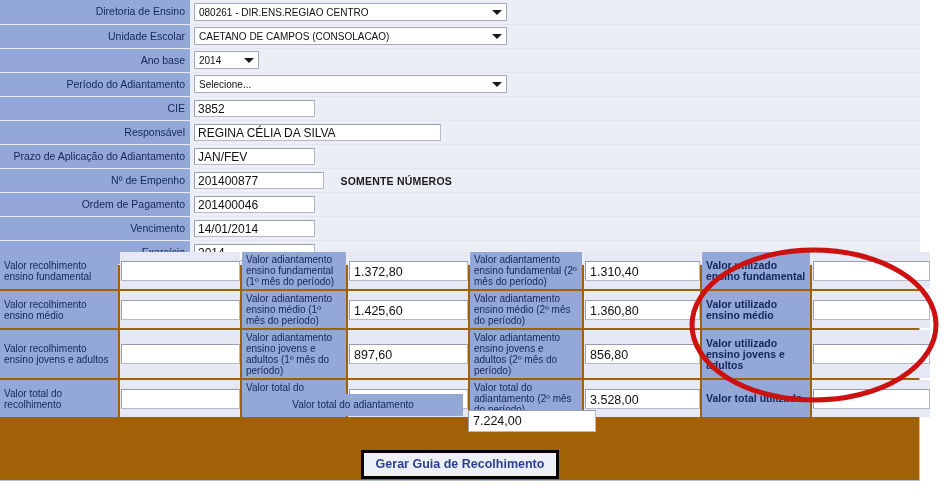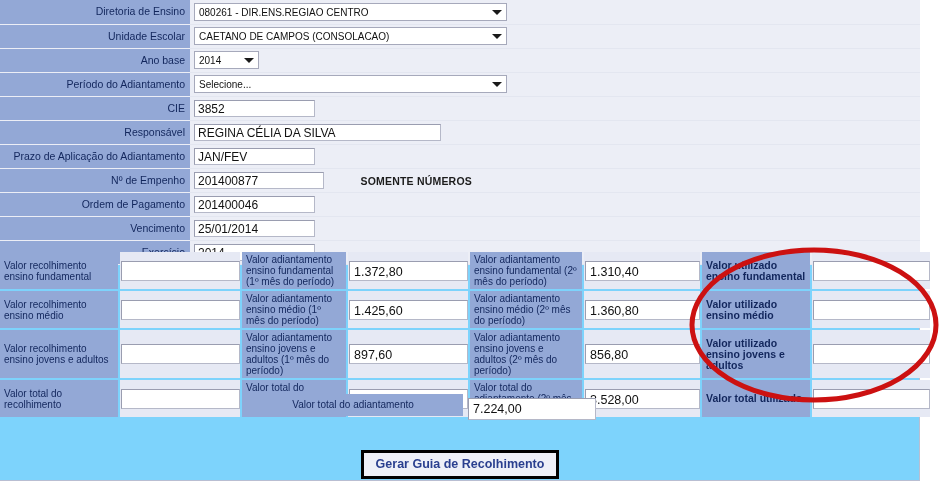--- a/index.html
+++ b/index.html
@@ -15,21 +15,21 @@
     overflow: hidden;
     background: #ffffff;
   }
   
   #content {
     position: absolute;
     left: 0;
     top: 0;
     width: 920px;
     height: 481px;
-    background: #7dd3fc;
+    background: #a16207;
     border-right: 1px solid #b9bed2;
     border-bottom: 1px solid #b9bed2;
     box-sizing: border-box;
   }
 
   
   .form-table {
     border-collapse: collapse;
     width: 920px;
     table-layout: fixed;
@@ -94,21 +94,21 @@
     top: 50%;
     margin-top: -2px;
     width: 0; height: 0;
     border-left: 5px solid transparent;
     border-right: 5px solid transparent;
     border-top: 5px solid #1a1a1a;
   }
 
   .note {
     display: inline-block;
-    margin-left: 32px;
+    margin-left: 12px;
     font-size: 10.5px;
     font-weight: bold;
     color: #1c1c1c;
     letter-spacing: .2px;
     vertical-align: middle;
     text-align: center;
   }
 
   
   #grid {
@@ -172,21 +172,21 @@
     left: 0; top: 0;
     width: 220px; height: 22px;
     background: #93a8d6;
     color: #12265c;
     font-size: 10px;
     line-height: 22px;
     text-align: center;
   }
   #total-row .tf {
     position: absolute;
-    left: 225px; top: 4px;
+    left: 225px; top: 16px;
     width: 128px; height: 22px;
     background: #ffffff;
     border: 1px solid #b5b8c8;
     border-top-color: #9a9db0;
     border-left-color: #9a9db0;
     box-sizing: border-box;
     font-size: 12.5px;
     line-height: 20px;
     color: #111111;
     padding: 0 4px;
@@ -309,21 +309,21 @@
         <tr>
           <td class="lbl">Ordem de Pagamento</td>
           <td class="fld">
             <div class="txtbox" style="width:121px">201400046</div>
           </td>
         </tr>
 
         <tr>
           <td class="lbl">Vencimento</td>
           <td class="fld">
-            <div class="txtbox" style="width:121px">25/01/2014</div>
+            <div class="txtbox" style="width:121px">14/01/2014</div>
           </td>
         </tr>
 
         <tr>
           <td class="lbl">Exercício</td>
           <td class="fld">
             <div class="txtbox" style="width:121px">2014</div>
           </td>
         </tr>
 

